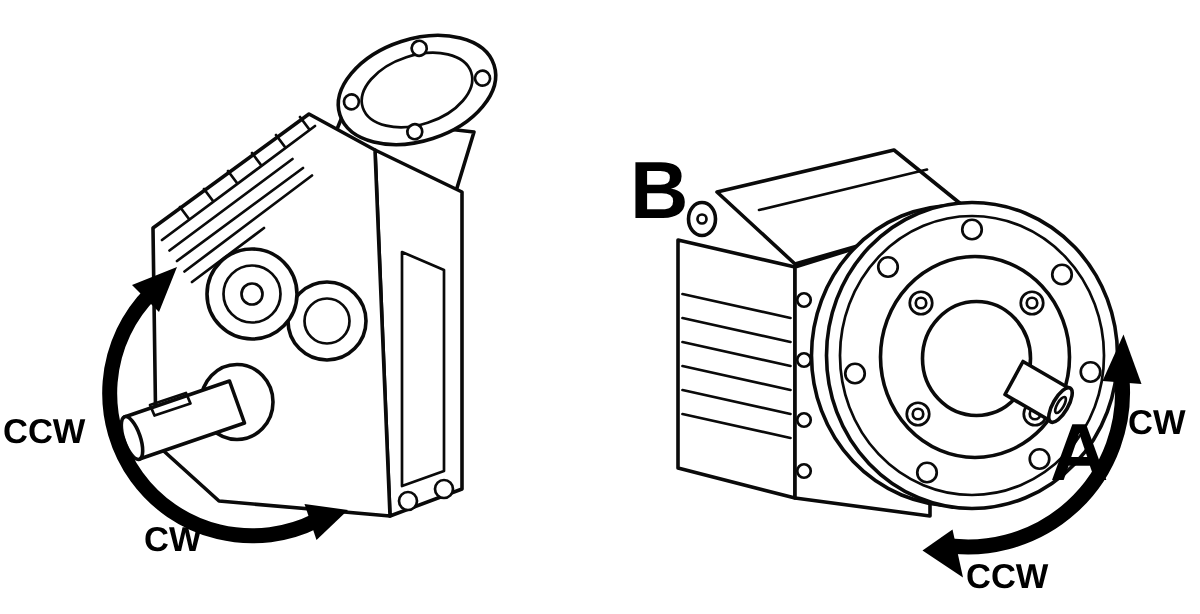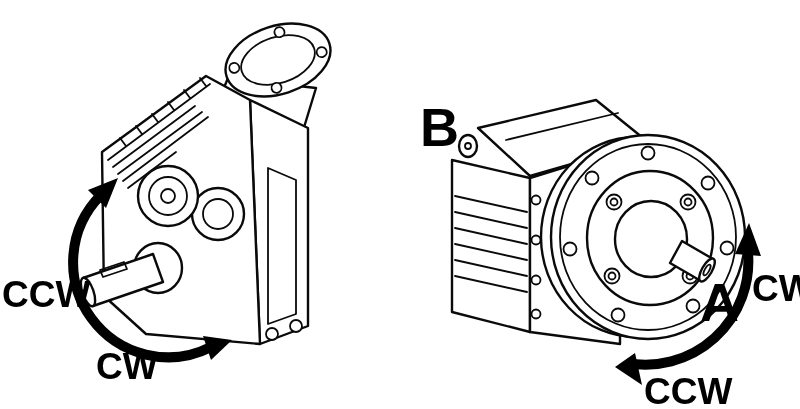--- a/index.html
+++ b/index.html
@@ -12,21 +12,21 @@
   }
   .stage svg{position:absolute;left:0;top:0;display:block;}
   .lbl{
     position:absolute;
     color:#000000;
     font-weight:700;
     line-height:1;
     white-space:nowrap;
     user-select:none;
   }
-  .rot{font-size:37px;}
+  .rot{font-size:23px;}
   .side{font-size:54px;}
   
   .outline{fill:#ffffff;stroke:#0a0a0a;stroke-width:2.4;stroke-linejoin:round;}
   .thin{fill:none;stroke:#0a0a0a;stroke-width:1.8;stroke-linejoin:round;stroke-linecap:round;}
   .hole{fill:#ffffff;stroke:#0a0a0a;stroke-width:1.8;}
   .arrow{fill:none;stroke:#000000;stroke-width:10;stroke-linecap:butt;}
   .head{fill:#000000;stroke:none;}
 </style>
 </head>
 <body>

